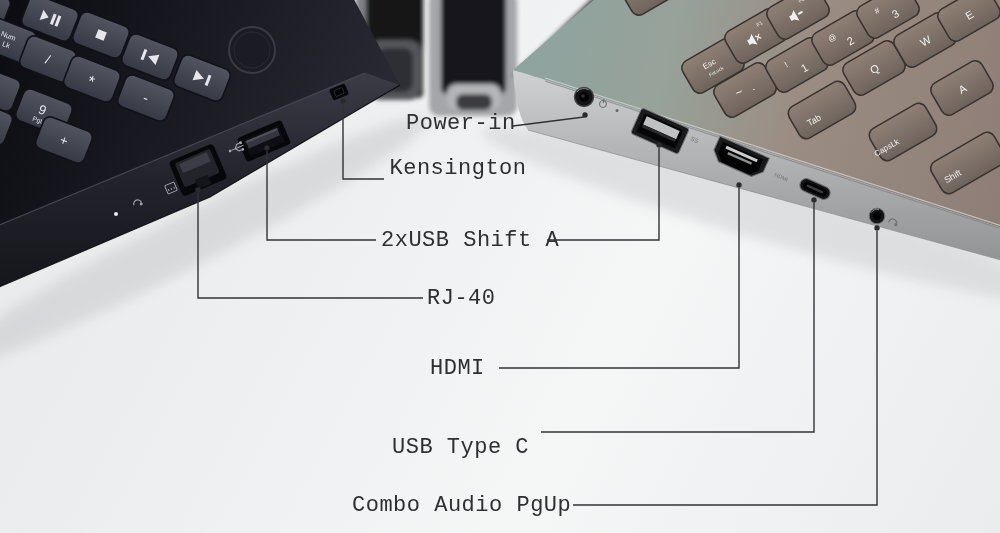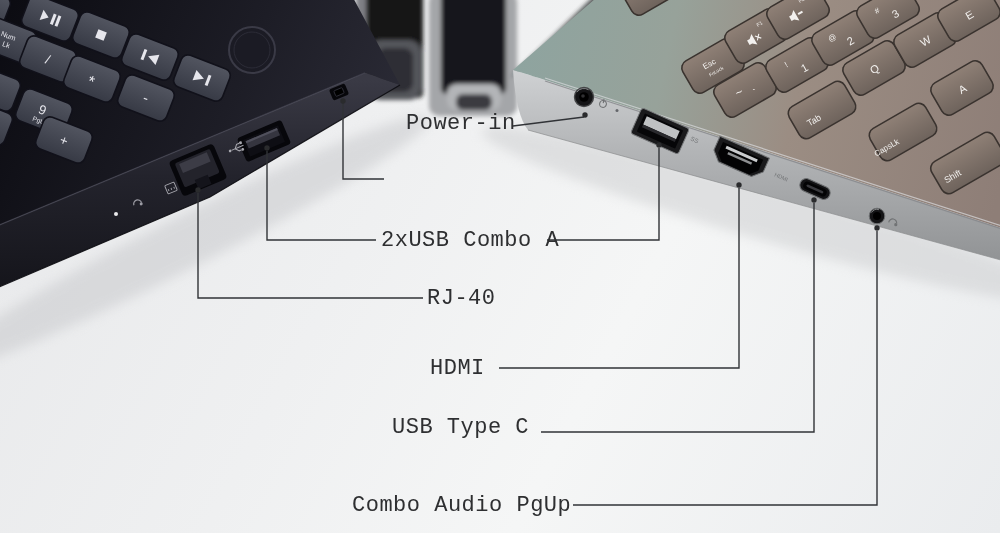--- a/index.html
+++ b/index.html
@@ -354,24 +354,25 @@
     <circle cx="198" cy="190" r="2.7"></circle>
     <circle cx="739" cy="185" r="2.7"></circle>
     <circle cx="814" cy="200" r="2.7"></circle>
     <circle cx="877" cy="228" r="2.7"></circle>
   </g>
 </svg>
 
   <div class="callout-label" style="left:406px;top:112px;">Power-in</div>
 
   <div class="callout-label two-line" style="left:378px;top:158px;width:160px;">
+    <div>Kensington</div>
   </div>
 
-  <div class="callout-label" style="left:381px;top:229px;">2xUSB Combo A</div>
+  <div class="callout-label" style="left:381px;top:229px;">2xUSB Shift A</div>
 
   <div class="callout-label" style="left:427px;top:287px;">RJ-40</div>
 
   <div class="callout-label" style="left:430px;top:357px;">HDMI</div>
 
-  <div class="callout-label" style="left:392px;top:416px;text-align:center;">USB Type C</div>
+  <div class="callout-label" style="left:392px;top:436px;text-align:center;">USB Type C</div>
 
   <div class="callout-label" style="left:352px;top:494px;">Combo Audio PgUp</div>
 </div>
 
 </body></html>

